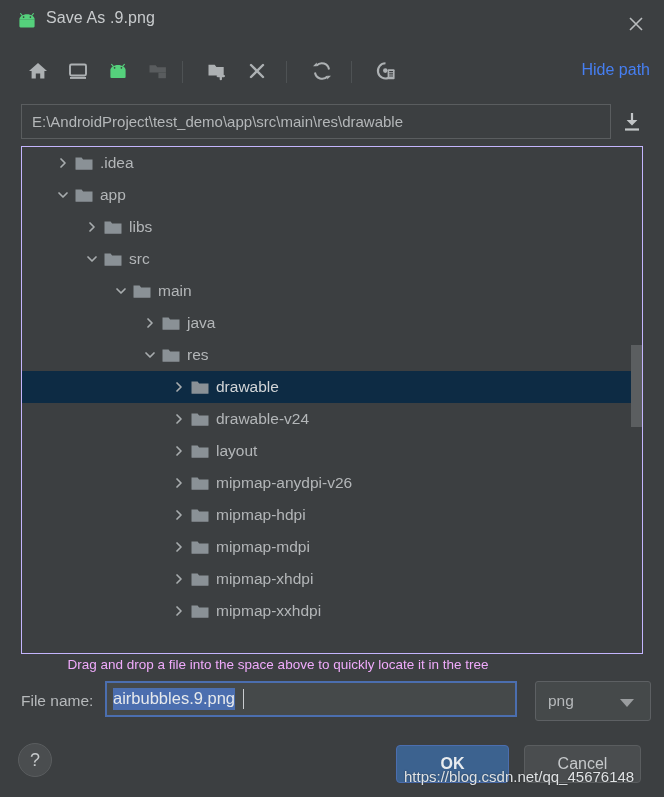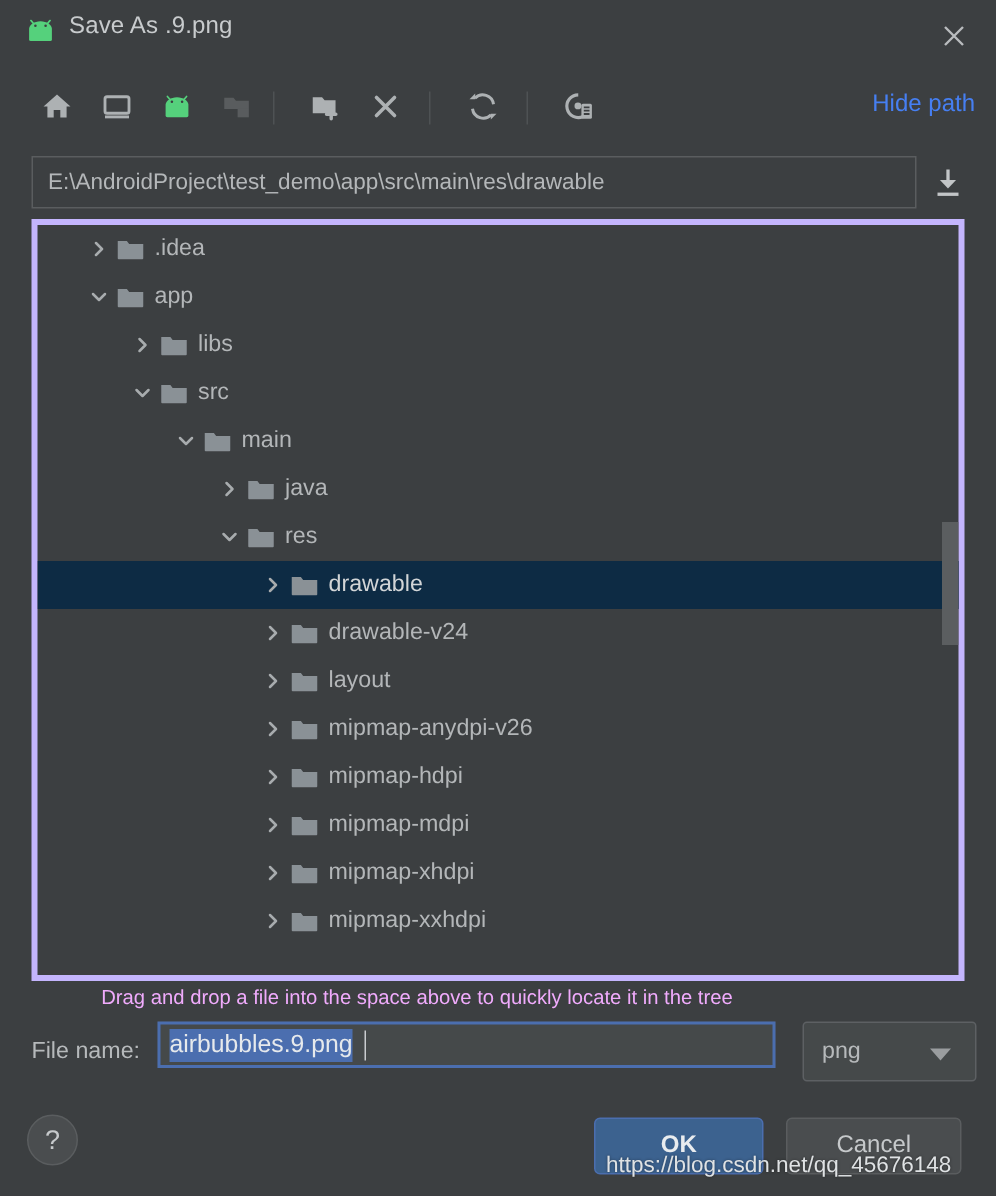--- a/index.html
+++ b/index.html
@@ -68,21 +68,21 @@
   }
   .download-icon {
     position: absolute; left: 620px; top: 11px;
     width: 24px; height: 22px; cursor: pointer;
   }
 
   
   .tree-panel {
     position: absolute; left: 21px; top: 146px;
     width: 622px; height: 508px;
-    border: 4px solid #c4b5fd;
+    border: 1px solid #c4b5fd;
     background: #3c3f41;
     overflow: hidden;
   }
   .tree-rows { position: absolute; left: 0; top: 0; width: 622px; }
   .tree-row {
     position: relative; height: 32px;
     display: flex; align-items: center;
     cursor: pointer; white-space: nowrap;
   }
   .tree-row.selected { background: #0d2b44; }
@@ -111,21 +111,21 @@
     text-align: center; font-size: 13.5px; color: #f0abfc;
   }
 
   
   .fname-label {
     position: absolute; left: 21px; top: 692px;
     font-size: 15.5px; color: #b6b9bb;
   }
   .fname-field {
     position: absolute; left: 105px; top: 681px;
-    width: 412px; height: 31px;
+    width: 412px; height: 36px;
     background: #45494a;
     border: 2px solid #4b6eaf;
     display: flex; align-items: center;
     padding: 4px 6px;
     cursor: text;
     gap: 8px;
   }
   .fname-sel {
     background: #4b6eaf; color: #e6e9ec;
     font-size: 16.5px; padding: 1px 0 2px 0;

